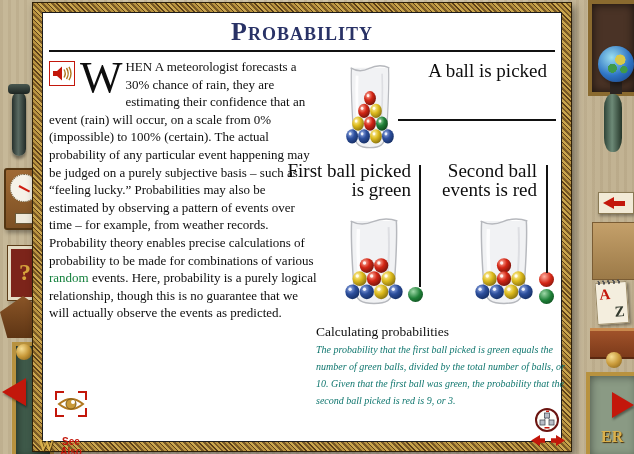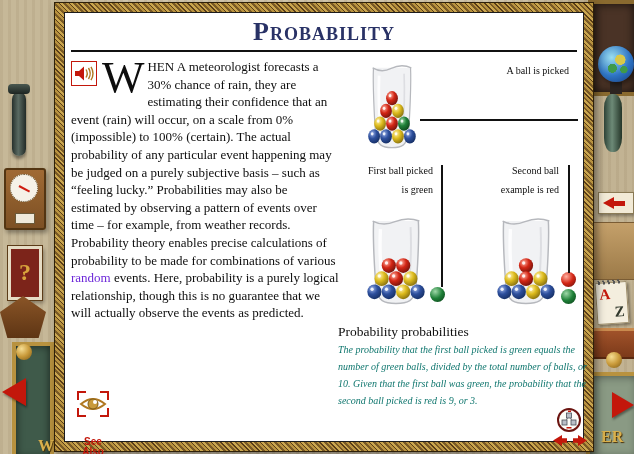--- a/index.html
+++ b/index.html
@@ -63,50 +63,50 @@
   .az-a{position:absolute;left:3px;top:3px;color:#c3170b;font:bold 15px "Liberation Serif",serif;}
   .az-z{position:absolute;right:3px;bottom:2px;color:#333a2e;font:bold 15px "Liberation Serif",serif;}
   .brickshelf{left:590px;top:328px;width:44px;height:26px;background:linear-gradient(#a0522a,#7c3a1a);
     border-top:3px solid #c98a4e;border-bottom:2px solid #5a2810;}
   .rframe-bot{left:586px;top:372px;width:48px;height:82px;border:4px solid #b8923f;background:#8a9a84;
     box-shadow:inset 0 0 10px rgba(0,0,0,.5);}
   .goldletter{color:#d9b04c;font:bold 16px "Liberation Serif",serif;text-shadow:1px 1px 1px #4a3208;}
   .letter-w{left:38px;top:437px;z-index:3;}
   .letter-er{left:601px;top:428px;z-index:1;}
   
-  .frame{position:absolute;left:54px;top:2px;width:540px;height:450px;z-index:2;box-sizing:border-box;
+  .frame{position:absolute;left:32px;top:2px;width:540px;height:450px;z-index:2;box-sizing:border-box;
     border:1px solid #2e2008;
     background:
       repeating-linear-gradient(45deg,#7a5a26 0 2px,#b8923f 2px 4px,#5a3d18 4px 5px,#caa64e 5px 7px);
     box-shadow:3px 4px 8px rgba(0,0,0,.45);}
   .page{position:absolute;left:9px;top:9px;right:9px;bottom:9px;background:#ffffff;border:1.5px solid #1c1c1c;}
   .page-inner{position:absolute;inset:0;}
   .page-title{position:absolute;left:0;right:0;top:4px;text-align:center;color:#293266;
     font:bold 26px "Liberation Serif",serif;font-variant:small-caps;letter-spacing:1px;}
   .title-rule{position:absolute;left:6px;top:37px;width:506px;height:2px;background:#111;}
   
   .article{position:absolute;left:6px;top:45px;width:268px;font-size:13px;line-height:17.6px;color:#0d0d0d;}
   .speaker-btn{float:left;width:24px;height:23px;margin:3px 5px 12px 0;background:#fff;
     border:1.5px solid #c3170b;display:flex;align-items:center;justify-content:center;cursor:pointer;}
   .dropcap{float:left;font-size:45px;line-height:36px;padding:1px 3px 0 0;font-weight:normal;}
-  .link-red{color:#6d28d9;cursor:pointer;}
+  .link-red{color:#15803d;cursor:pointer;}
   .see-also{position:absolute;left:6px;top:378px;width:44px;text-align:center;cursor:pointer;}
   .eye-wrap{position:relative;width:32px;height:26px;margin:0 auto;}
   .corner{position:absolute;width:7px;height:7px;border:0 solid #c3170b;}
   .c-tl{left:0;top:0;border-left-width:2px;border-top-width:2px;}
   .c-tr{right:0;top:0;border-right-width:2px;border-top-width:2px;}
   .c-bl{left:0;bottom:0;border-left-width:2px;border-bottom-width:2px;}
   .c-br{right:0;bottom:0;border-right-width:2px;border-bottom-width:2px;}
   .see-label{color:#c3170b;font:bold 10px/10px "Liberation Sans",sans-serif;margin-top:20px;}
   
   .jar{position:absolute;}
   .jar-full{left:298px;top:47px;width:58px;height:94px;}
   .jar-first{left:296px;top:200px;width:70px;height:97px;}
   .jar-second{left:426px;top:200px;width:70px;height:97px;}
-  .caption{position:absolute;text-align:right;font-size:10px;line-height:18.5px;color:#0d0d0d;}
+  .caption{position:absolute;text-align:right;font-size:19px;line-height:18.5px;color:#0d0d0d;}
   .cap-jar{top:49px;right:14px;}
   .callout-h{position:absolute;left:355px;top:106px;width:158px;height:1.5px;background:#111;}
   .lab-first{top:149px;right:150px;}
   .lab-second{top:149px;right:24px;}
   .vline{position:absolute;width:1.5px;background:#111;}
   .vl-first{left:376px;top:152px;height:122px;}
   .vl-second{left:503px;top:152px;height:108px;}
   .ballstack{position:absolute;display:flex;flex-direction:column;gap:2px;}
   .bs-first{left:365px;top:274px;}
   .bs-second{left:496px;top:259px;}
@@ -301,25 +301,25 @@
       <div class="callout-h"></div>
 
       <div class="caption lab-first">
         <div>First ball picked</div>
         <div>is green</div>
       </div>
       <div class="vline vl-first"></div>
 
       <div class="caption lab-second">
         <div>Second ball</div>
-        <div>example is red</div>
+        <div>events is red</div>
       </div>
       <div class="vline vl-second"></div>
 
-      <div class="calc-head">Probability probabilities</div>
+      <div class="calc-head">Calculating probabilities</div>
       <div class="calc-body">The probability that the first ball picked is green equals the number of green balls, divided by the total number of balls, or 10. Given that the first ball was green, the probability that the second ball picked is red is 9, or 3.</div>
 
       <div class="nav-related">
         <svg width="26" height="26" viewBox="0 0 26 26">
           <circle cx="13" cy="13" r="11" fill="#fdfdf8" stroke="#6b1410" stroke-width="2"></circle>
           <rect x="12" y="3.5" width="3" height="1.5" fill="#c3170b"></rect>
           <line x1="13" y1="9" x2="9" y2="15" stroke="#8a8f97" stroke-width="1"></line>
           <line x1="13" y1="9" x2="17" y2="15" stroke="#8a8f97" stroke-width="1"></line>
           <rect x="10.5" y="6" width="5" height="5" fill="#b9bec6" stroke="#4a4f57" stroke-width=".8"></rect>
           <rect x="6" y="13" width="5" height="5" fill="#b9bec6" stroke="#4a4f57" stroke-width=".8"></rect>

